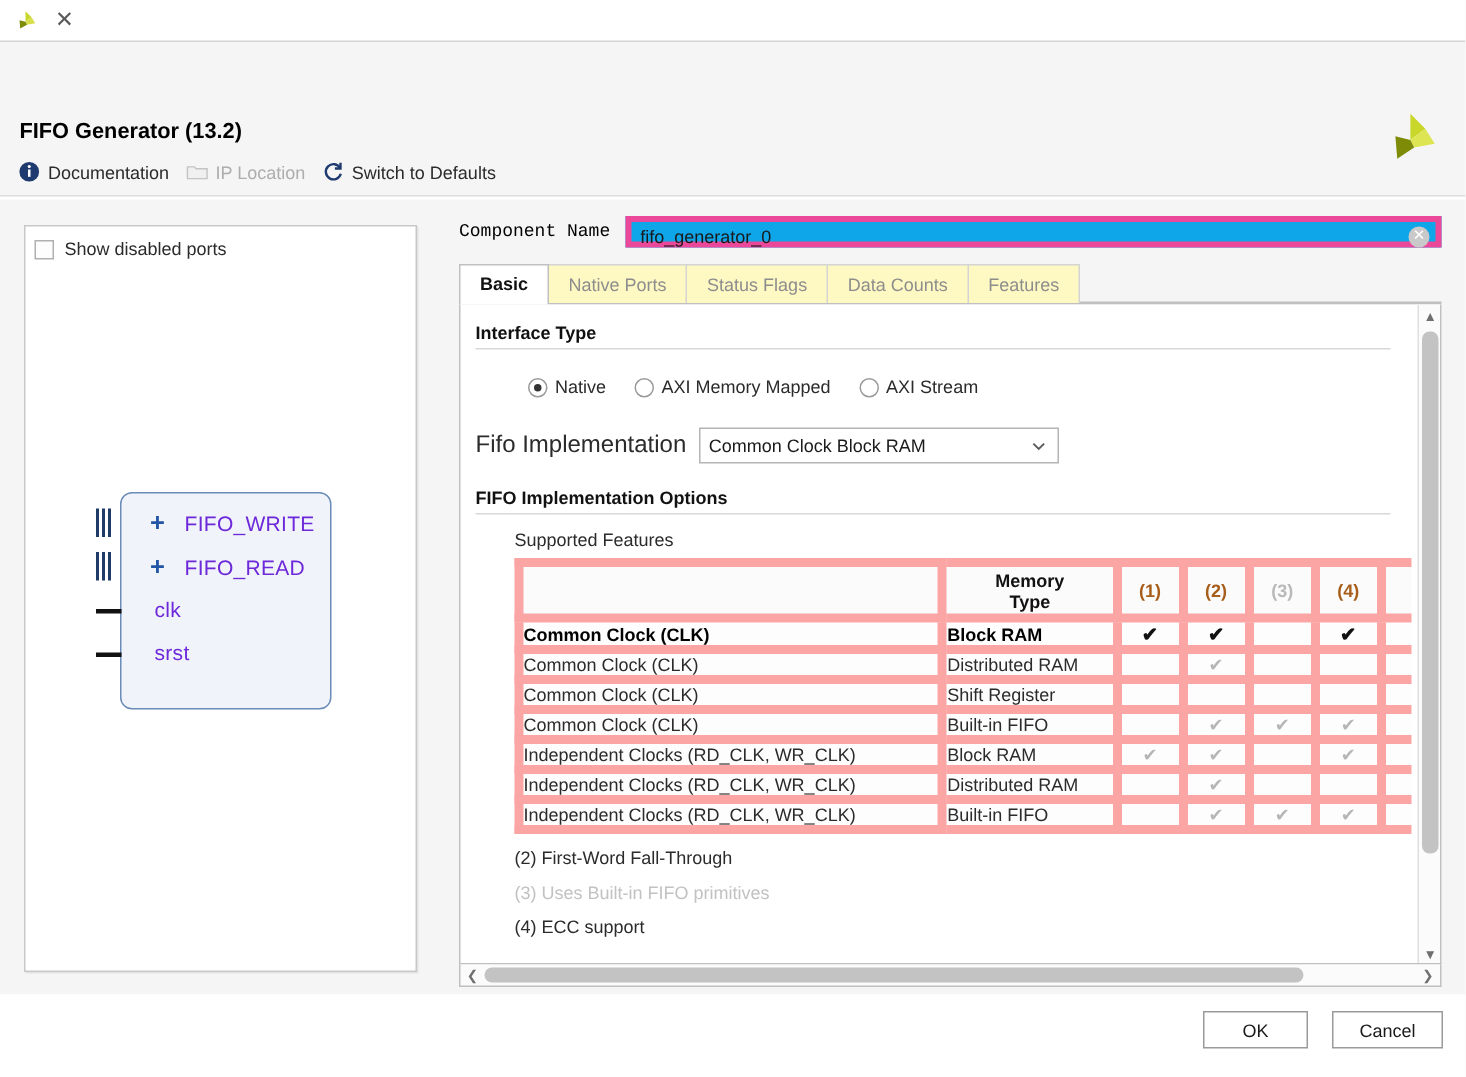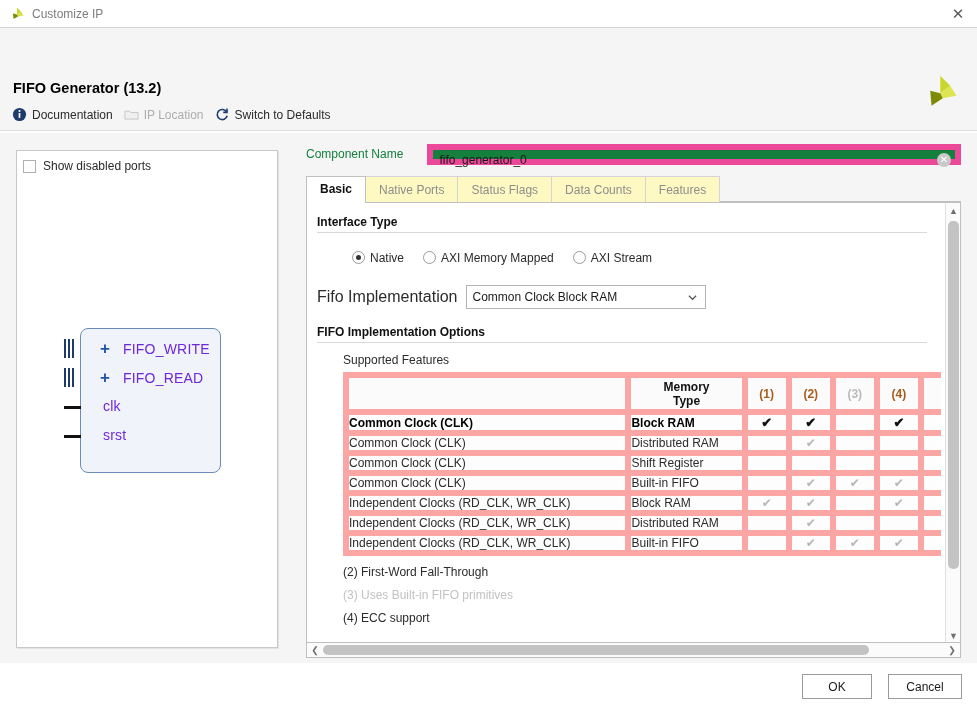--- a/index.html
+++ b/index.html
@@ -202,29 +202,30 @@
     height: 512px;
   }
   .cname-row {
     display: flex;
     align-items: center;
     height: 22px;
     margin-bottom: 10px;
   }
   .cname-label {
     font-size: 12px;
-    color: #15803d;
-    margin-right: 24px;
+    color: #000000;
+    margin-right: 10px;
     white-space: nowrap;
+    font-family: Liberation Mono, monospace;
   }
   .cname-input {
     flex: 1;
     height: 21px;
-    border: 6px solid #ec4899;
-    background: #15803d;
+    border: 4px solid #ec4899;
+    background: #0ea5e9;
     box-sizing: border-box;
     position: relative;
   }
   .cname-input input {
     position: absolute;
     left: 4px;
     top: 0;
     width: calc(100% - 30px);
     height: 19px;
     border: none;
@@ -315,21 +316,21 @@
     margin: 12px 0 3px 10px;
   }
   .sect-rule {
     height: 1px;
     background: #d8d8d8;
     margin: 0 14px 0 10px;
   }
 
   .radio-row {
     display: flex;
-    align-items: flex-start;
+    align-items: flex-end;
     margin: 18px 0 0 45px;
     gap: 5px;
   }
   .radio {
     width: 13px;
     height: 13px;
     border: 1px solid #9a9a9a;
     border-radius: 50%;
     background: #ffffff;
     box-sizing: border-box;
@@ -546,21 +547,20 @@
 </style>
 </head>
 <body>
 
 <div class="titlebar">
   <svg class="titlebar-logo" viewBox="0 0 32 32">
     <polygon points="16,3 24,11 16,17" fill="#c9d72b"></polygon>
     <polygon points="16,17 24,11 29,19 18,21" fill="#d7e04a"></polygon>
     <polygon points="16,17 18,21 9,26 8,15" fill="#7d8b06"></polygon>
   </svg>
-  <div class="titlebar-text">Customize IP</div>
   <div class="titlebar-close">✕</div>
 </div>
 
 <div class="header">
   <div class="header-title">FIFO Generator (13.2)</div>
   <svg class="header-logo" viewBox="0 0 32 32">
     <polygon points="17,3 25,11 17,17" fill="#c9d72b"></polygon>
     <polygon points="17,17 25,11 30,19 19,21" fill="#dde552"></polygon>
     <polygon points="17,17 19,21 10,27 9,15" fill="#7d8b06"></polygon>
   </svg>

